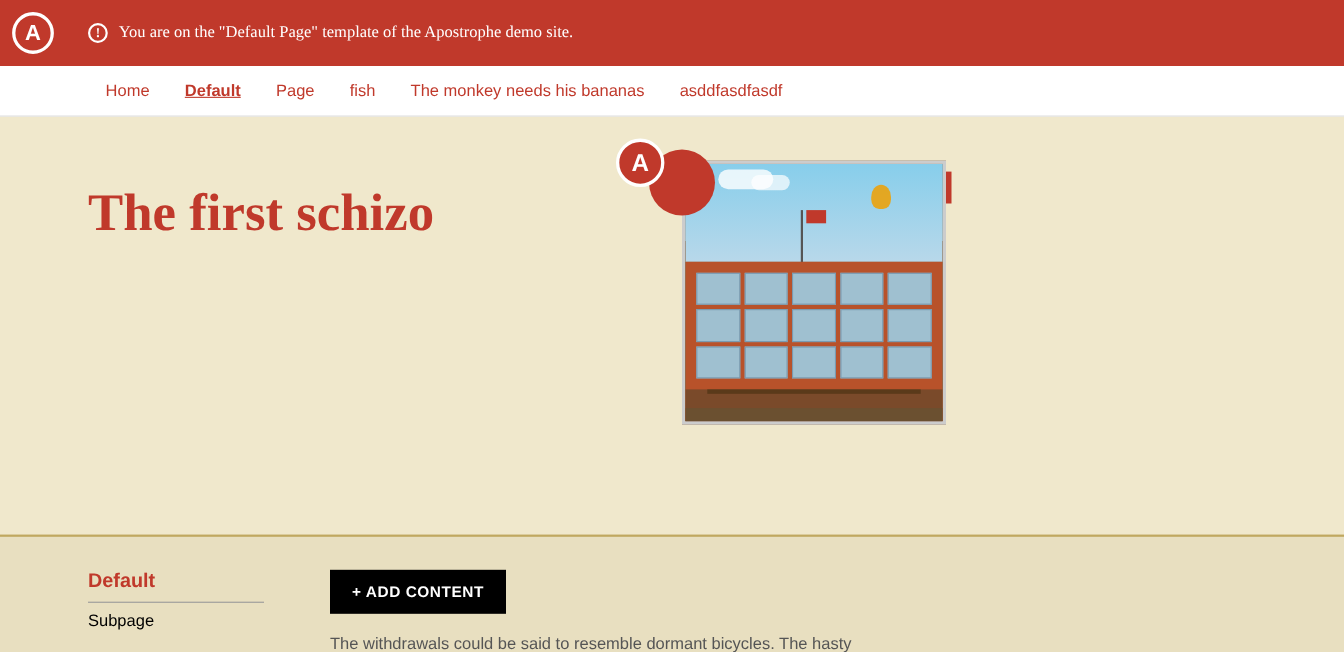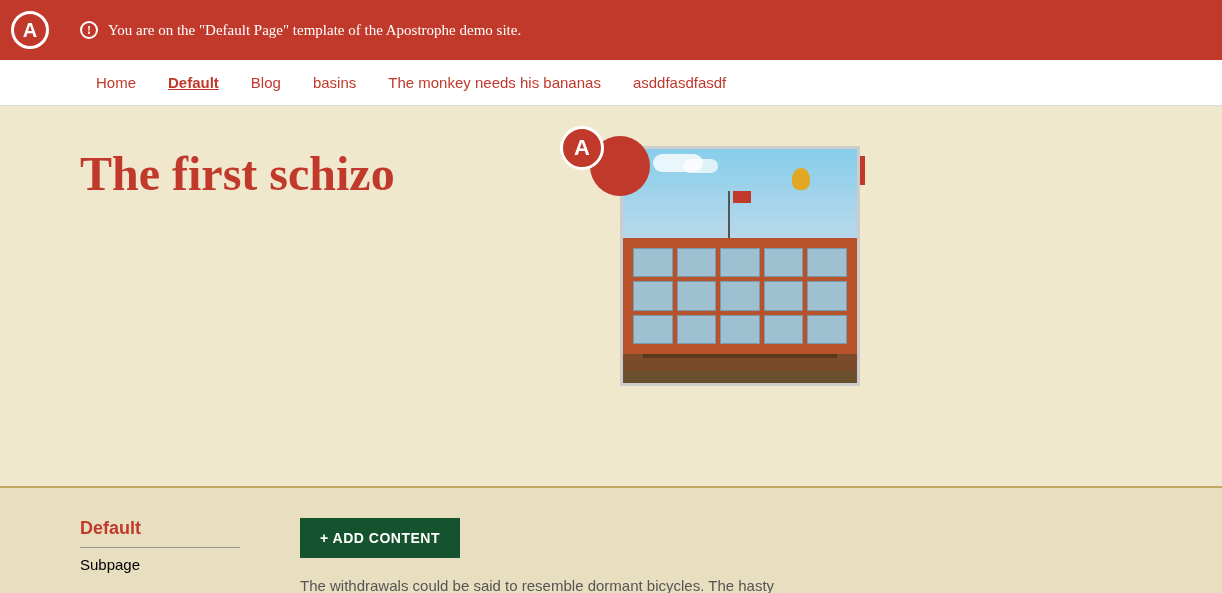--- a/index.html
+++ b/index.html
@@ -75,20 +75,21 @@
       background: #f0e8cc;
       padding: 40px 60px 60px 80px;
       display: flex;
       gap: 40px;
       min-height: 380px;
     }
 
     .content-left {
       flex: 1;
       max-width: 500px;
+      margin-top: 20px;
     }
 
     .page-title {
       color: #c0392b;
       font-size: 48px;
       font-weight: bold;
       margin-bottom: 24px;
       font-family: Georgia, serif;
     }
 
@@ -204,21 +205,21 @@
       color: #000000;
       font-size: 15px;
       font-family: Arial, sans-serif;
     }
 
     .bottom-main {
       flex: 1;
     }
 
     .add-content-btn {
-      background: #14532d;
+      background: #000000;
       color: white;
       border: none;
       padding: 12px 20px;
       font-size: 14px;
       font-weight: bold;
       cursor: pointer;
       font-family: Arial, sans-serif;
       letter-spacing: 0.5px;
       text-transform: uppercase;
       margin-bottom: 16px;
@@ -254,22 +255,22 @@
   </div>
 
   <div class="admin-banner">
     <span class="info-icon">!</span>
     <span>You are on the "Default Page" template of the Apostrophe demo site.</span>
   </div>
 
   <nav class="nav-bar">
     <a href="#">Home</a>
     <a href="#" class="active">Default</a>
-    <a href="#">Blog</a>
-    <a href="#">basins</a>
+    <a href="#">Page</a>
+    <a href="#">fish</a>
     <a href="#">The monkey needs his bananas</a>
     <a href="#">asddfasdfasdf</a>
   </nav>
 </div>
 
 <div class="main-content">
   <div class="content-left">
     <h1 class="page-title">The first schizo</h1>
   </div>
 

